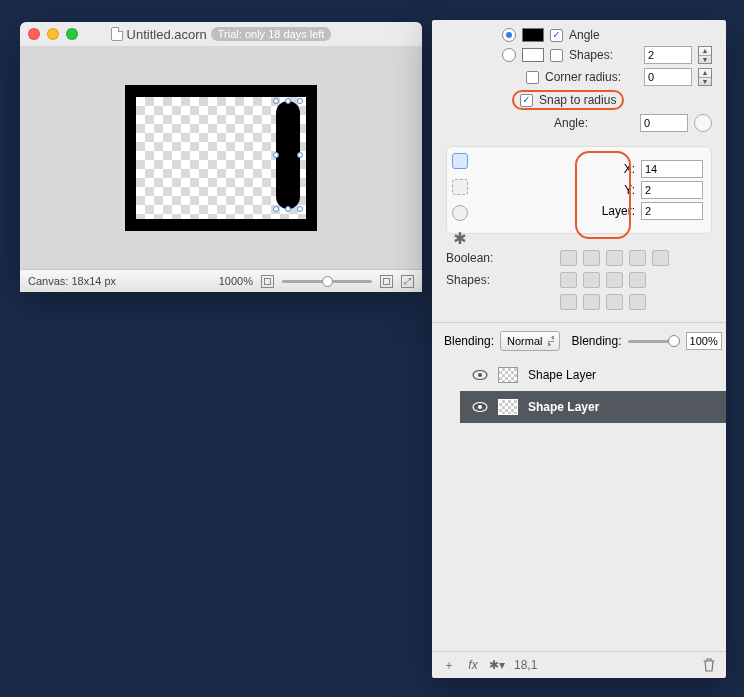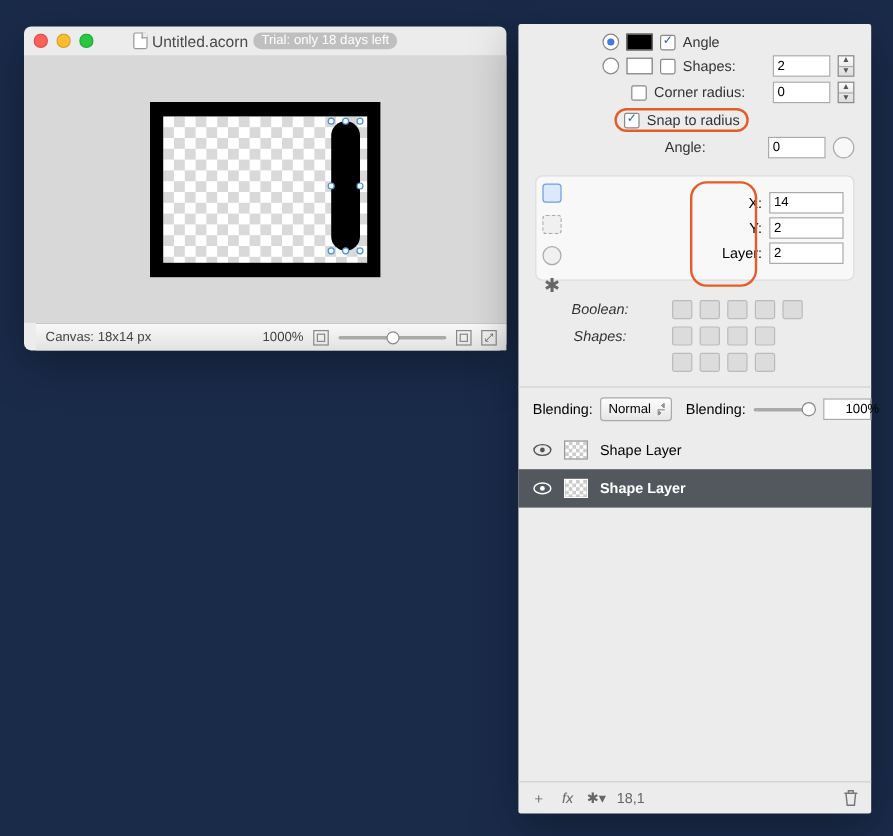--- a/index.html
+++ b/index.html
@@ -25,21 +25,21 @@
 .checker { width: 170px; height: 122px; background:
   repeating-conic-gradient(#d9d9d9 0 25%, #fff 0 50%) 0 0/18px 18px;
   position: relative;
 }
 .shape { position:absolute; right:6px; top:4px; width:24px; height:108px; background:#000; border-radius:12px; }
 .handle { position:absolute; width:6px; height:6px; border-radius:50%; background:#fff; border:1px solid #4a90d9; }
 .h-tl{left:-3px;top:-3px}.h-tr{right:-3px;top:-3px}.h-bl{left:-3px;bottom:-3px}.h-br{right:-3px;bottom:-3px}
 .h-ml{left:-3px;top:50%;margin-top:-3px}.h-mr{right:-3px;top:50%;margin-top:-3px}
 .h-tc{left:50%;margin-left:-3px;top:-3px}.h-bc{left:50%;margin-left:-3px;bottom:-3px}
 
-.statusbar { height:23px; border-top:1px solid #c7c7c7; background: linear-gradient(#f8f8f8,#e2e2e2); display:flex; align-items:center; font-size:11px; color:#444; padding:0 8px; gap:8px;margin-left:10px; }
+.statusbar { height:23px; border-top:1px solid #c7c7c7; background: linear-gradient(#f8f8f8,#e2e2e2); display:flex; align-items:center; font-size:11px; color:#444; padding:0 8px; gap:8px; }
 .statusbar .spacer{flex:1}
 .slider { display:flex; align-items:center; gap:4px; }
 .track { width:90px; height:3px; background:#aaa; border-radius:2px; position:relative; }
 .thumb { position:absolute; left:40px; top:-4px; width:11px; height:11px; background:#fff; border:1px solid #888; border-radius:50%; }
 .zicon { width:13px; height:13px; border:1px solid #888; position:relative; }
 .zicon::after{content:"";position:absolute;inset:2px;border:1px solid #888;}
 .arrowbox{ width:13px; height:13px; border:1px solid #888; display:flex;align-items:center;justify-content:center;font-size:9px;color:#555;}
 
 
 .panel { position:absolute; left:432px; top:20px; width:294px; height:658px; background:#ececec; box-shadow:0 10px 40px rgba(0,0,0,.35); border-radius:2px; display:flex; flex-direction:column; }
@@ -58,37 +58,37 @@
 .ring { border:2px solid #e85a28; border-radius:12px; padding:1px 6px; display:inline-flex; align-items:center; gap:6px;}
 .geom-box { margin:6px 14px 10px; background:#f8f8f8; border:1px solid #ddd; border-radius:6px; padding:10px 8px 10px 4px; position:relative; }
 .geom-tabs { position:absolute; left:-2px; top:6px; width:30px; display:flex; flex-direction:column; gap:10px; align-items:center;}
 .tabico{width:16px;height:16px;border:1px solid #aaa;background:#f0f0f0;border-radius:3px;}
 .tabico.sel{border-color:#6b9ee8;background:#dce9fb;}
 .geom-row{display:flex;align-items:center;justify-content:flex-end;gap:6px;margin:3px 0;font-size:12px;}
 .geom-row .glab{width:68px;text-align:right;}
 .ring2{position:absolute; left:128px; top:4px; width:56px; height:88px; border:2.5px solid #e85a28; border-radius:14px; pointer-events:none;}
 
 .boolrow, .alignrow { display:flex; align-items:center; gap:6px; font-size:12px; margin:6px 0; }
-.boolrow .bl, .alignrow .bl { text-align:center; width:108px;font-style:italic; }
+.boolrow .bl, .alignrow .bl { text-align:left; width:108px; }
 .bico { width:17px; height:16px; background:#dcdcdc; border:1px solid #bbb; border-radius:2px; }
 .alignrow2 { display:flex; gap:6px; margin-left:114px; margin-top:4px;}
 
 .divider { height:1px; background:#cfcfcf; margin:8px 0; }
 
 .blendrow { display:flex; align-items:center; gap:6px; font-size:12px; padding:0 12px; }
 .select { height:20px; background:linear-gradient(#fdfdfd,#e6e6e6); border:1px solid #aaa; border-radius:3px; font-size:11px; padding:0 16px 0 6px; display:inline-flex; align-items:center; position:relative;}
 .select::after{content:"";position:absolute;right:4px;top:4px;width:8px;height:10px;background:
   linear-gradient(#555,#555) center/6px 1px no-repeat,
   conic-gradient(from 45deg,#555 0 90deg,transparent 0) top/6px 4px no-repeat,
   conic-gradient(from -135deg,#555 0 90deg,transparent 0) bottom/6px 4px no-repeat; opacity:.6;}
 .opslider{flex:0 0 52px;height:3px;background:#aaa;border-radius:2px;position:relative;}
 .opslider .t{position:absolute;right:0;top:-5px;width:12px;height:12px;background:#fff;border:1px solid #888;border-radius:50%;}
-.opval{width:40px;height:18px;border:1px solid #aaa;background:#fff;font-size:11px;padding:0 18px;display:inline-flex;align-items:center;}
-
-.layers { margin-top:8px; }
+.opval{width:40px;height:18px;border:1px solid #aaa;background:#fff;font-size:11px;padding:0 3px;display:inline-flex;align-items:center;}
+
+.layers { margin-top:8px;margin-left:28px; }
 .layer { display:flex; align-items:center; gap:10px; padding:8px 12px; font-size:12px; }
 .layer .eye{width:16px;height:12px;}
 .layer .thumb-l{width:20px;height:16px;border:1px solid #999;background:
   repeating-conic-gradient(#ccc 0 25%, #fff 0 50%) 0 0/6px 6px;}
 .layer.sel{background:#52585e;color:#fff;font-weight:600;}
 .layer.sel .thumb-l{border-color:#fff;}
 
 .footer { margin-top:auto; border-top:1px solid #cfcfcf; padding:6px 10px; display:flex; align-items:center; gap:10px; font-size:12px; color:#666;}
 .footer .spacer{flex:1;}
 .fico{width:14px;height:14px;display:inline-flex;align-items:center;justify-content:center;color:#666;}

